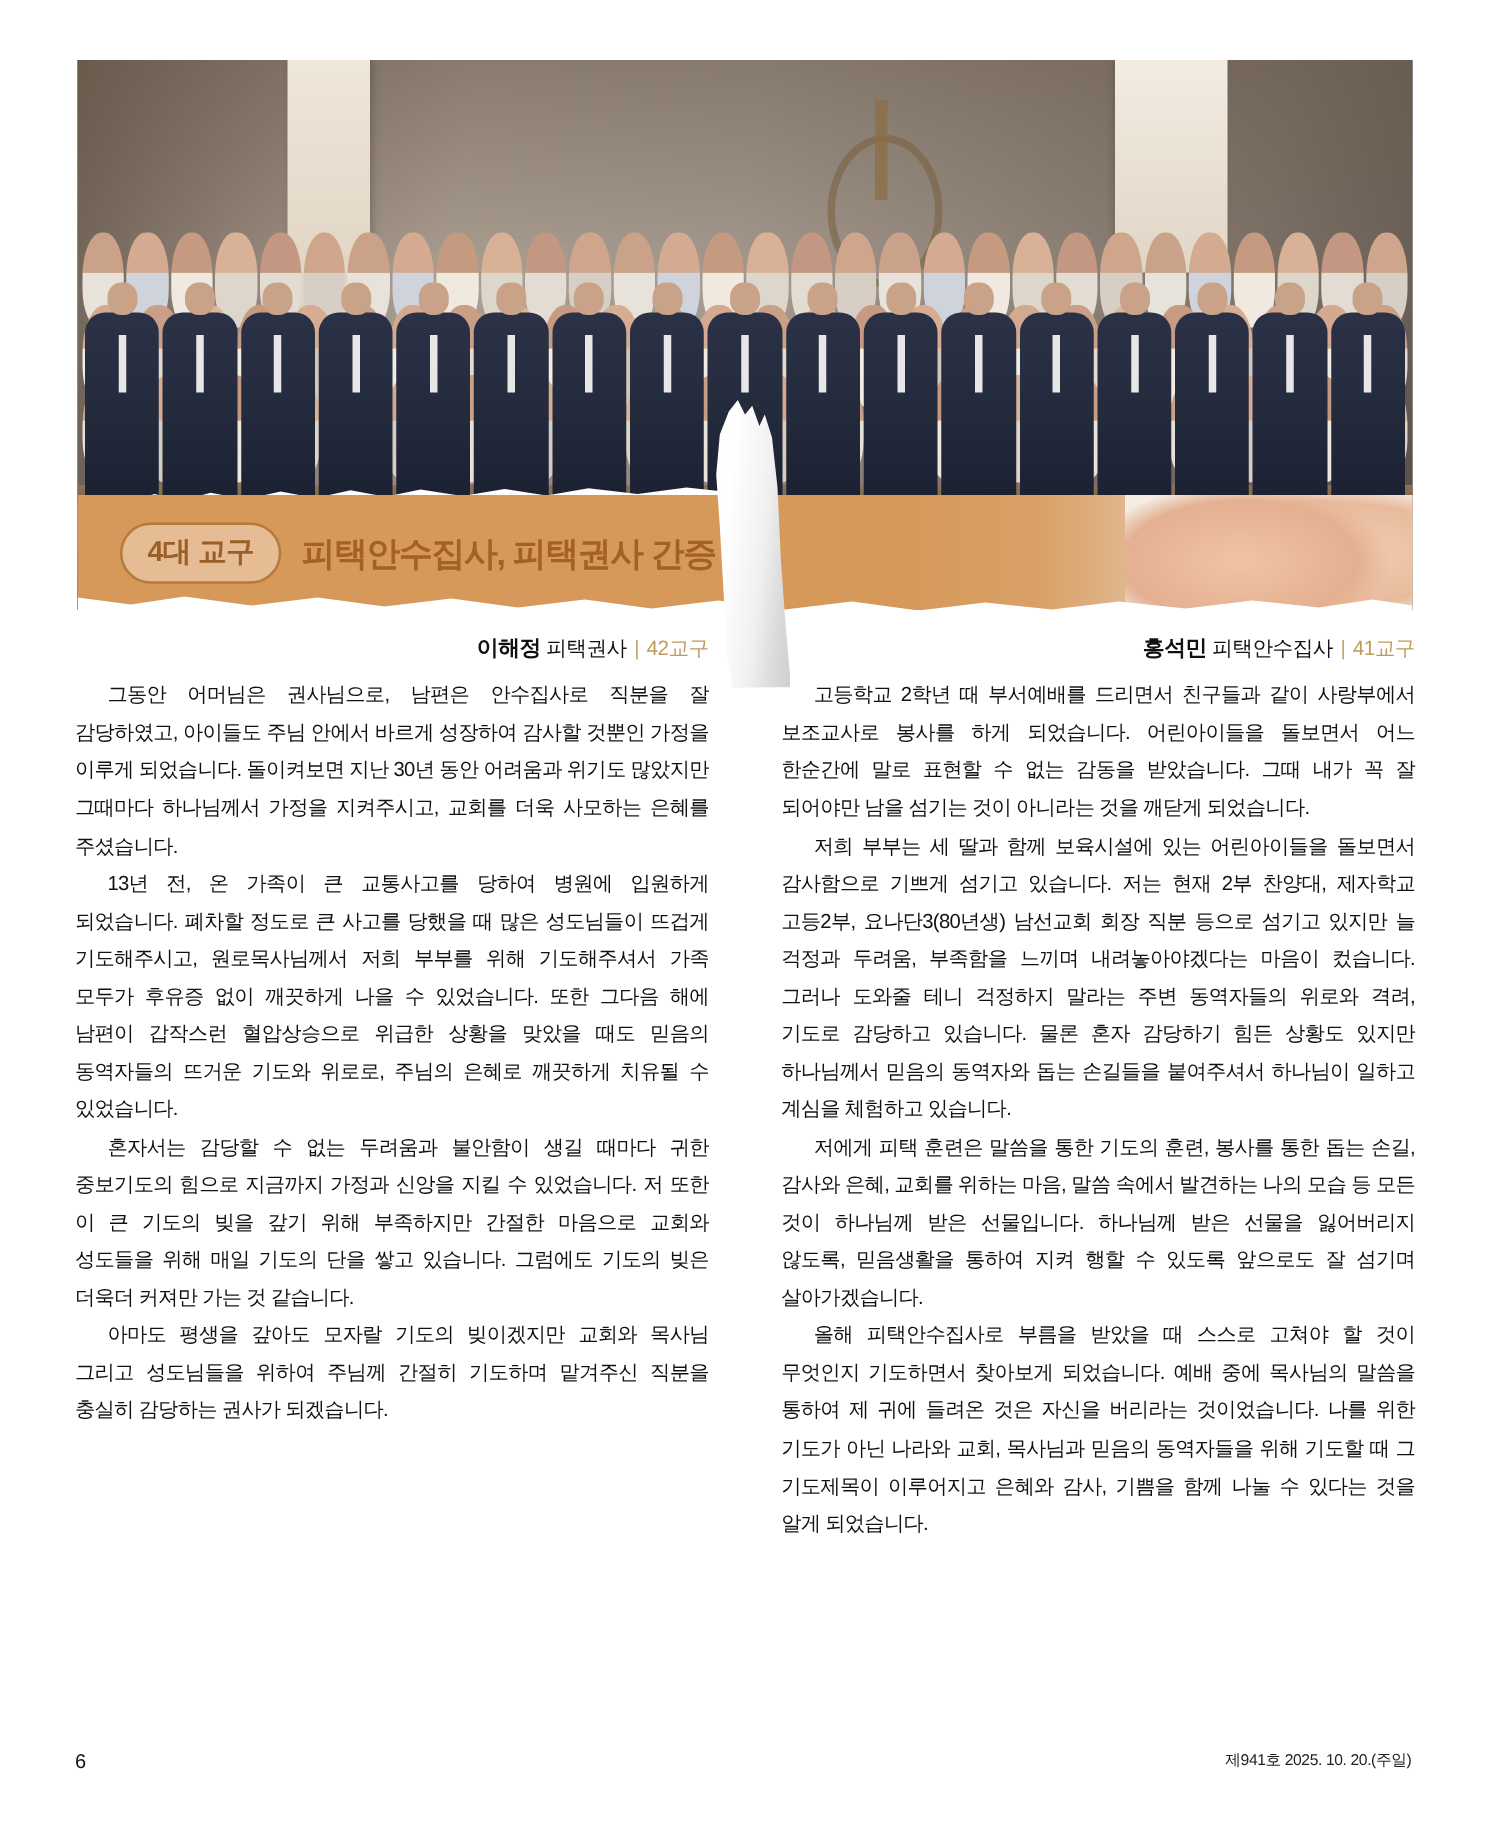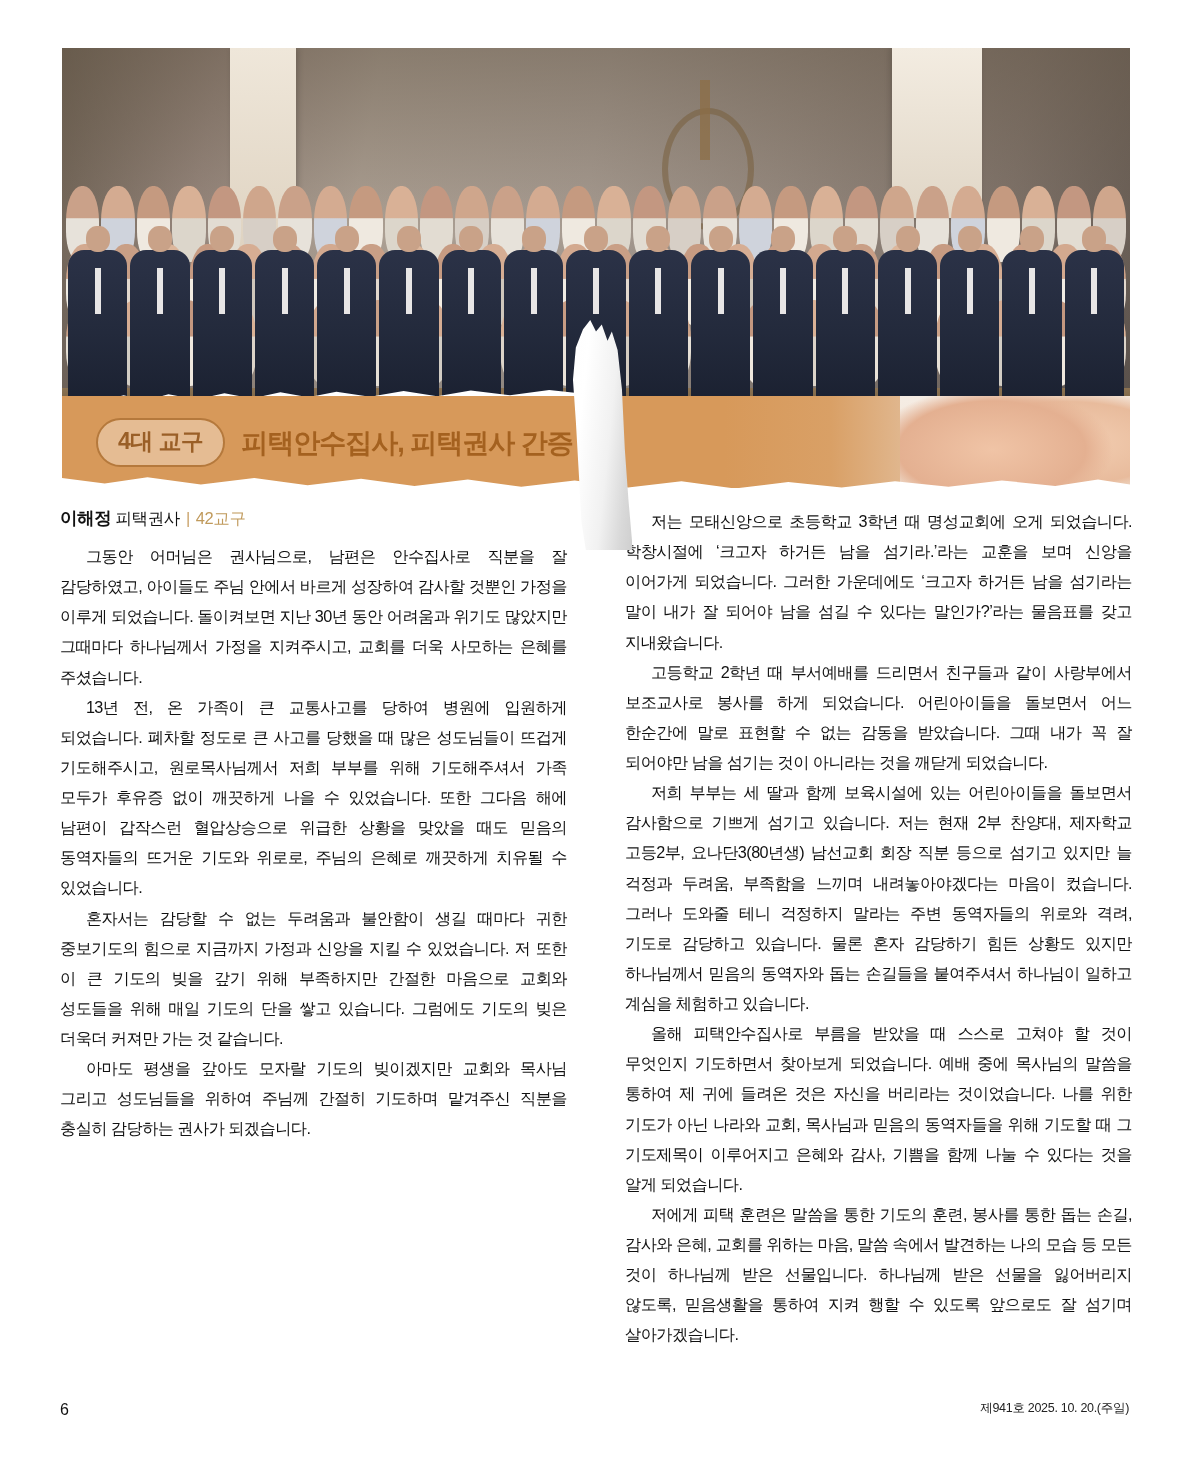--- a/index.html
+++ b/index.html
@@ -243,20 +243,21 @@
     gap: 58px;
   }
   .col { width: 507px; }
 
   .byline {
     font-size: 16.5px;
     color: #111;
     letter-spacing: -0.4px;
     padding-bottom: 11px;
     white-space: nowrap;
+    text-align: right;
   }
   .byline .name { font-weight: 700; font-size: 17.5px; }
   .byline .role { font-weight: 400; }
   .byline .sep { color: #c9a269; margin: 0 6px; }
   .byline .parish { color: #c09a5c; }
 
   .body p {
     margin: 0;
     font-size: 16.2px;
     line-height: 1.86;
@@ -429,26 +430,28 @@
       </div>
       <div class="body" id="left-body">
           <p>그동안 어머님은 권사님으로, 남편은 안수집사로 직분을 잘 감당하였고, 아이들도 주님 안에서 바르게 성장하여 감사할 것뿐인 가정을 이루게 되었습니다. 돌이켜보면 지난 30년 동안 어려움과 위기도 많았지만 그때마다 하나님께서 가정을 지켜주시고, 교회를 더욱 사모하는 은혜를 주셨습니다.</p>
           <p>13년 전, 온 가족이 큰 교통사고를 당하여 병원에 입원하게 되었습니다. 폐차할 정도로 큰 사고를 당했을 때 많은 성도님들이 뜨겁게 기도해주시고, 원로목사님께서 저희 부부를 위해 기도해주셔서 가족 모두가 후유증 없이 깨끗하게 나을 수 있었습니다. 또한 그다음 해에 남편이 갑작스런 혈압상승으로 위급한 상황을 맞았을 때도 믿음의 동역자들의 뜨거운 기도와 위로로, 주님의 은혜로 깨끗하게 치유될 수 있었습니다.</p>
           <p>혼자서는 감당할 수 없는 두려움과 불안함이 생길 때마다 귀한 중보기도의 힘으로 지금까지 가정과 신앙을 지킬 수 있었습니다. 저 또한 이 큰 기도의 빚을 갚기 위해 부족하지만 간절한 마음으로 교회와 성도들을 위해 매일 기도의 단을 쌓고 있습니다. 그럼에도 기도의 빚은 더욱더 커져만 가는 것 같습니다.</p>
           <p>아마도 평생을 갚아도 모자랄 기도의 빚이겠지만 교회와 목사님 그리고 성도님들을 위하여 주님께 간절히 기도하며 맡겨주신 직분을 충실히 감당하는 권사가 되겠습니다.</p>
         </div>
     </div>
 
     <div class="col">
+      <div class="byline">
+        <span class="name">홍석민</span><span> </span><span class="role">피택안수집사</span><span class="sep">|</span><span class="parish">41교구</span>
+      </div>
       <div class="body" id="right-body">
-          <p>저는 모태신앙으로 초등학교 3학년 때 명성교회에 오게 되었습니다. 학창시절에 ‘크고자 하거든 남을 섬기라.’라는 교훈을 보며 신앙을 이어가게 되었습니다. 그러한 가운데에도 ‘크고자 하거든 남을 섬기라는 말이 내가 잘 되어야 남을 섬길 수 있다는 말인가?’라는 물음표를 갖고 지내왔습니다.</p>
           <p>고등학교 2학년 때 부서예배를 드리면서 친구들과 같이 사랑부에서 보조교사로 봉사를 하게 되었습니다. 어린아이들을 돌보면서 어느 한순간에 말로 표현할 수 없는 감동을 받았습니다. 그때 내가 꼭 잘 되어야만 남을 섬기는 것이 아니라는 것을 깨닫게 되었습니다.</p>
           <p>저희 부부는 세 딸과 함께 보육시설에 있는 어린아이들을 돌보면서 감사함으로 기쁘게 섬기고 있습니다. 저는 현재 2부 찬양대, 제자학교 고등2부, 요나단3(80년생) 남선교회 회장 직분 등으로 섬기고 있지만 늘 걱정과 두려움, 부족함을 느끼며 내려놓아야겠다는 마음이 컸습니다. 그러나 도와줄 테니 걱정하지 말라는 주변 동역자들의 위로와 격려, 기도로 감당하고 있습니다. 물론 혼자 감당하기 힘든 상황도 있지만 하나님께서 믿음의 동역자와 돕는 손길들을 붙여주셔서 하나님이 일하고 계심을 체험하고 있습니다.</p>
+          <p>저에게 피택 훈련은 말씀을 통한 기도의 훈련, 봉사를 통한 돕는 손길, 감사와 은혜, 교회를 위하는 마음, 말씀 속에서 발견하는 나의 모습 등 모든 것이 하나님께 받은 선물입니다. 하나님께 받은 선물을 잃어버리지 않도록, 믿음생활을 통하여 지켜 행할 수 있도록 앞으로도 잘 섬기며 살아가겠습니다.</p>
           <p>올해 피택안수집사로 부름을 받았을 때 스스로 고쳐야 할 것이 무엇인지 기도하면서 찾아보게 되었습니다. 예배 중에 목사님의 말씀을 통하여 제 귀에 들려온 것은 자신을 버리라는 것이었습니다. 나를 위한 기도가 아닌 나라와 교회, 목사님과 믿음의 동역자들을 위해 기도할 때 그 기도제목이 이루어지고 은혜와 감사, 기쁨을 함께 나눌 수 있다는 것을 알게 되었습니다.</p>
-          <p>저에게 피택 훈련은 말씀을 통한 기도의 훈련, 봉사를 통한 돕는 손길, 감사와 은혜, 교회를 위하는 마음, 말씀 속에서 발견하는 나의 모습 등 모든 것이 하나님께 받은 선물입니다. 하나님께 받은 선물을 잃어버리지 않도록, 믿음생활을 통하여 지켜 행할 수 있도록 앞으로도 잘 섬기며 살아가겠습니다.</p>
         </div>
     </div>
 
   </div>
 
   <div class="page-number">6</div>
   <div class="issue">제941호 2025. 10. 20.(주일)</div>
 
 </div>
 

